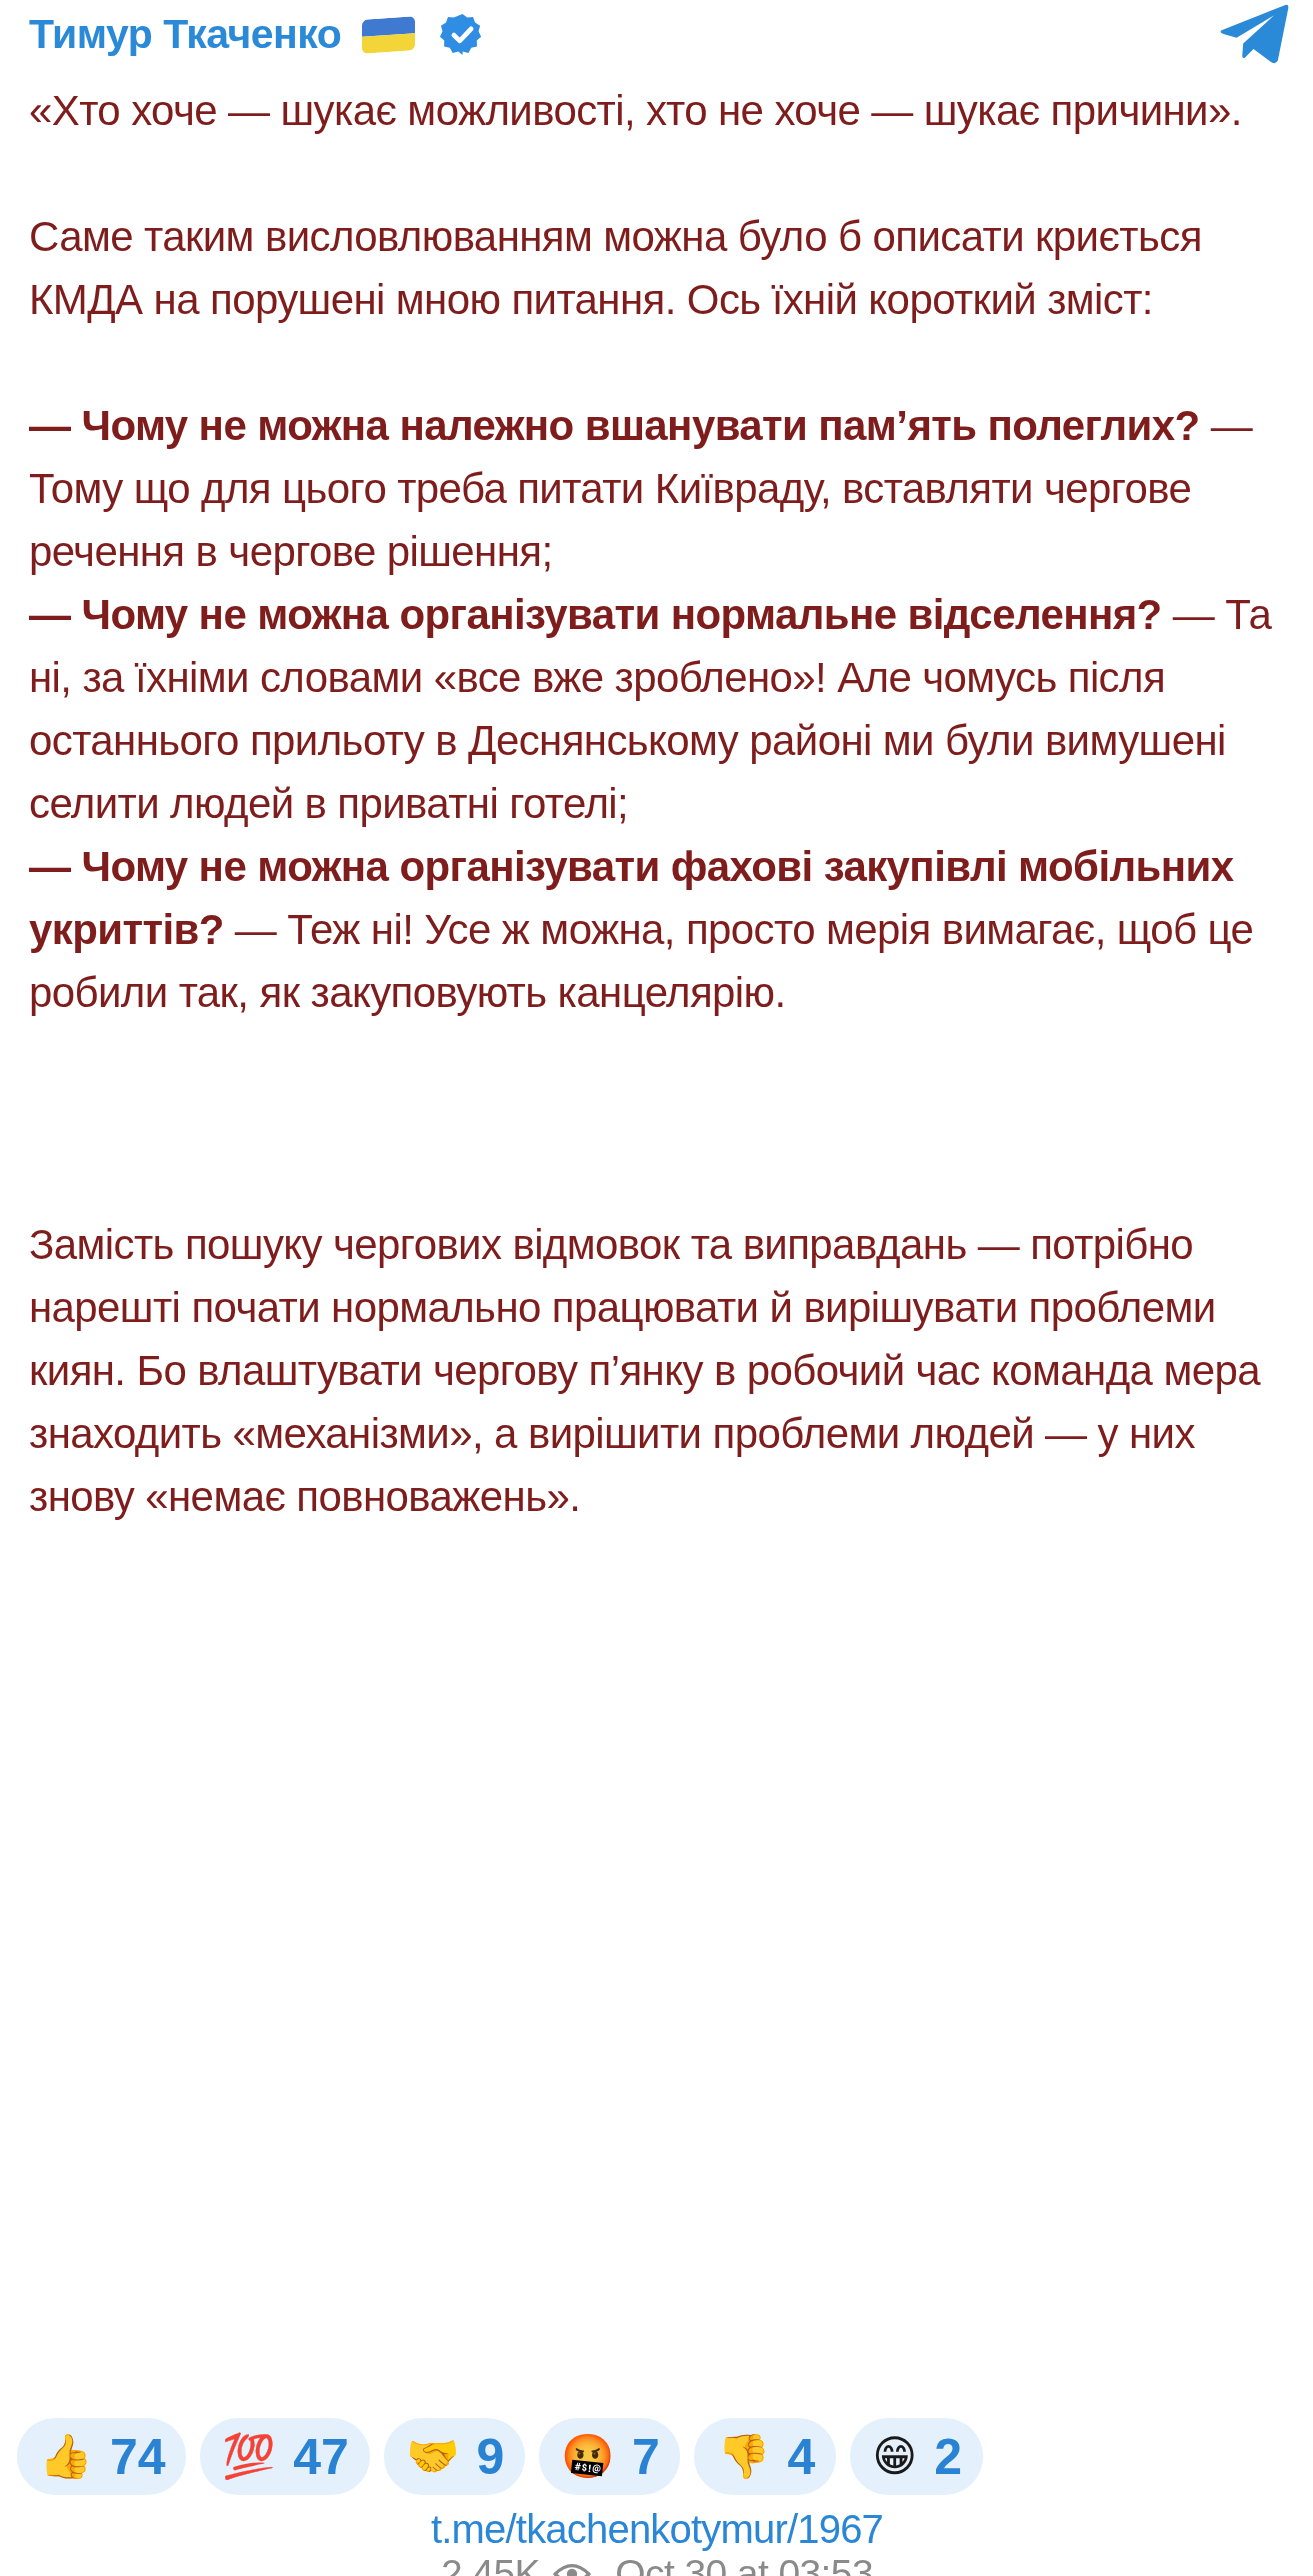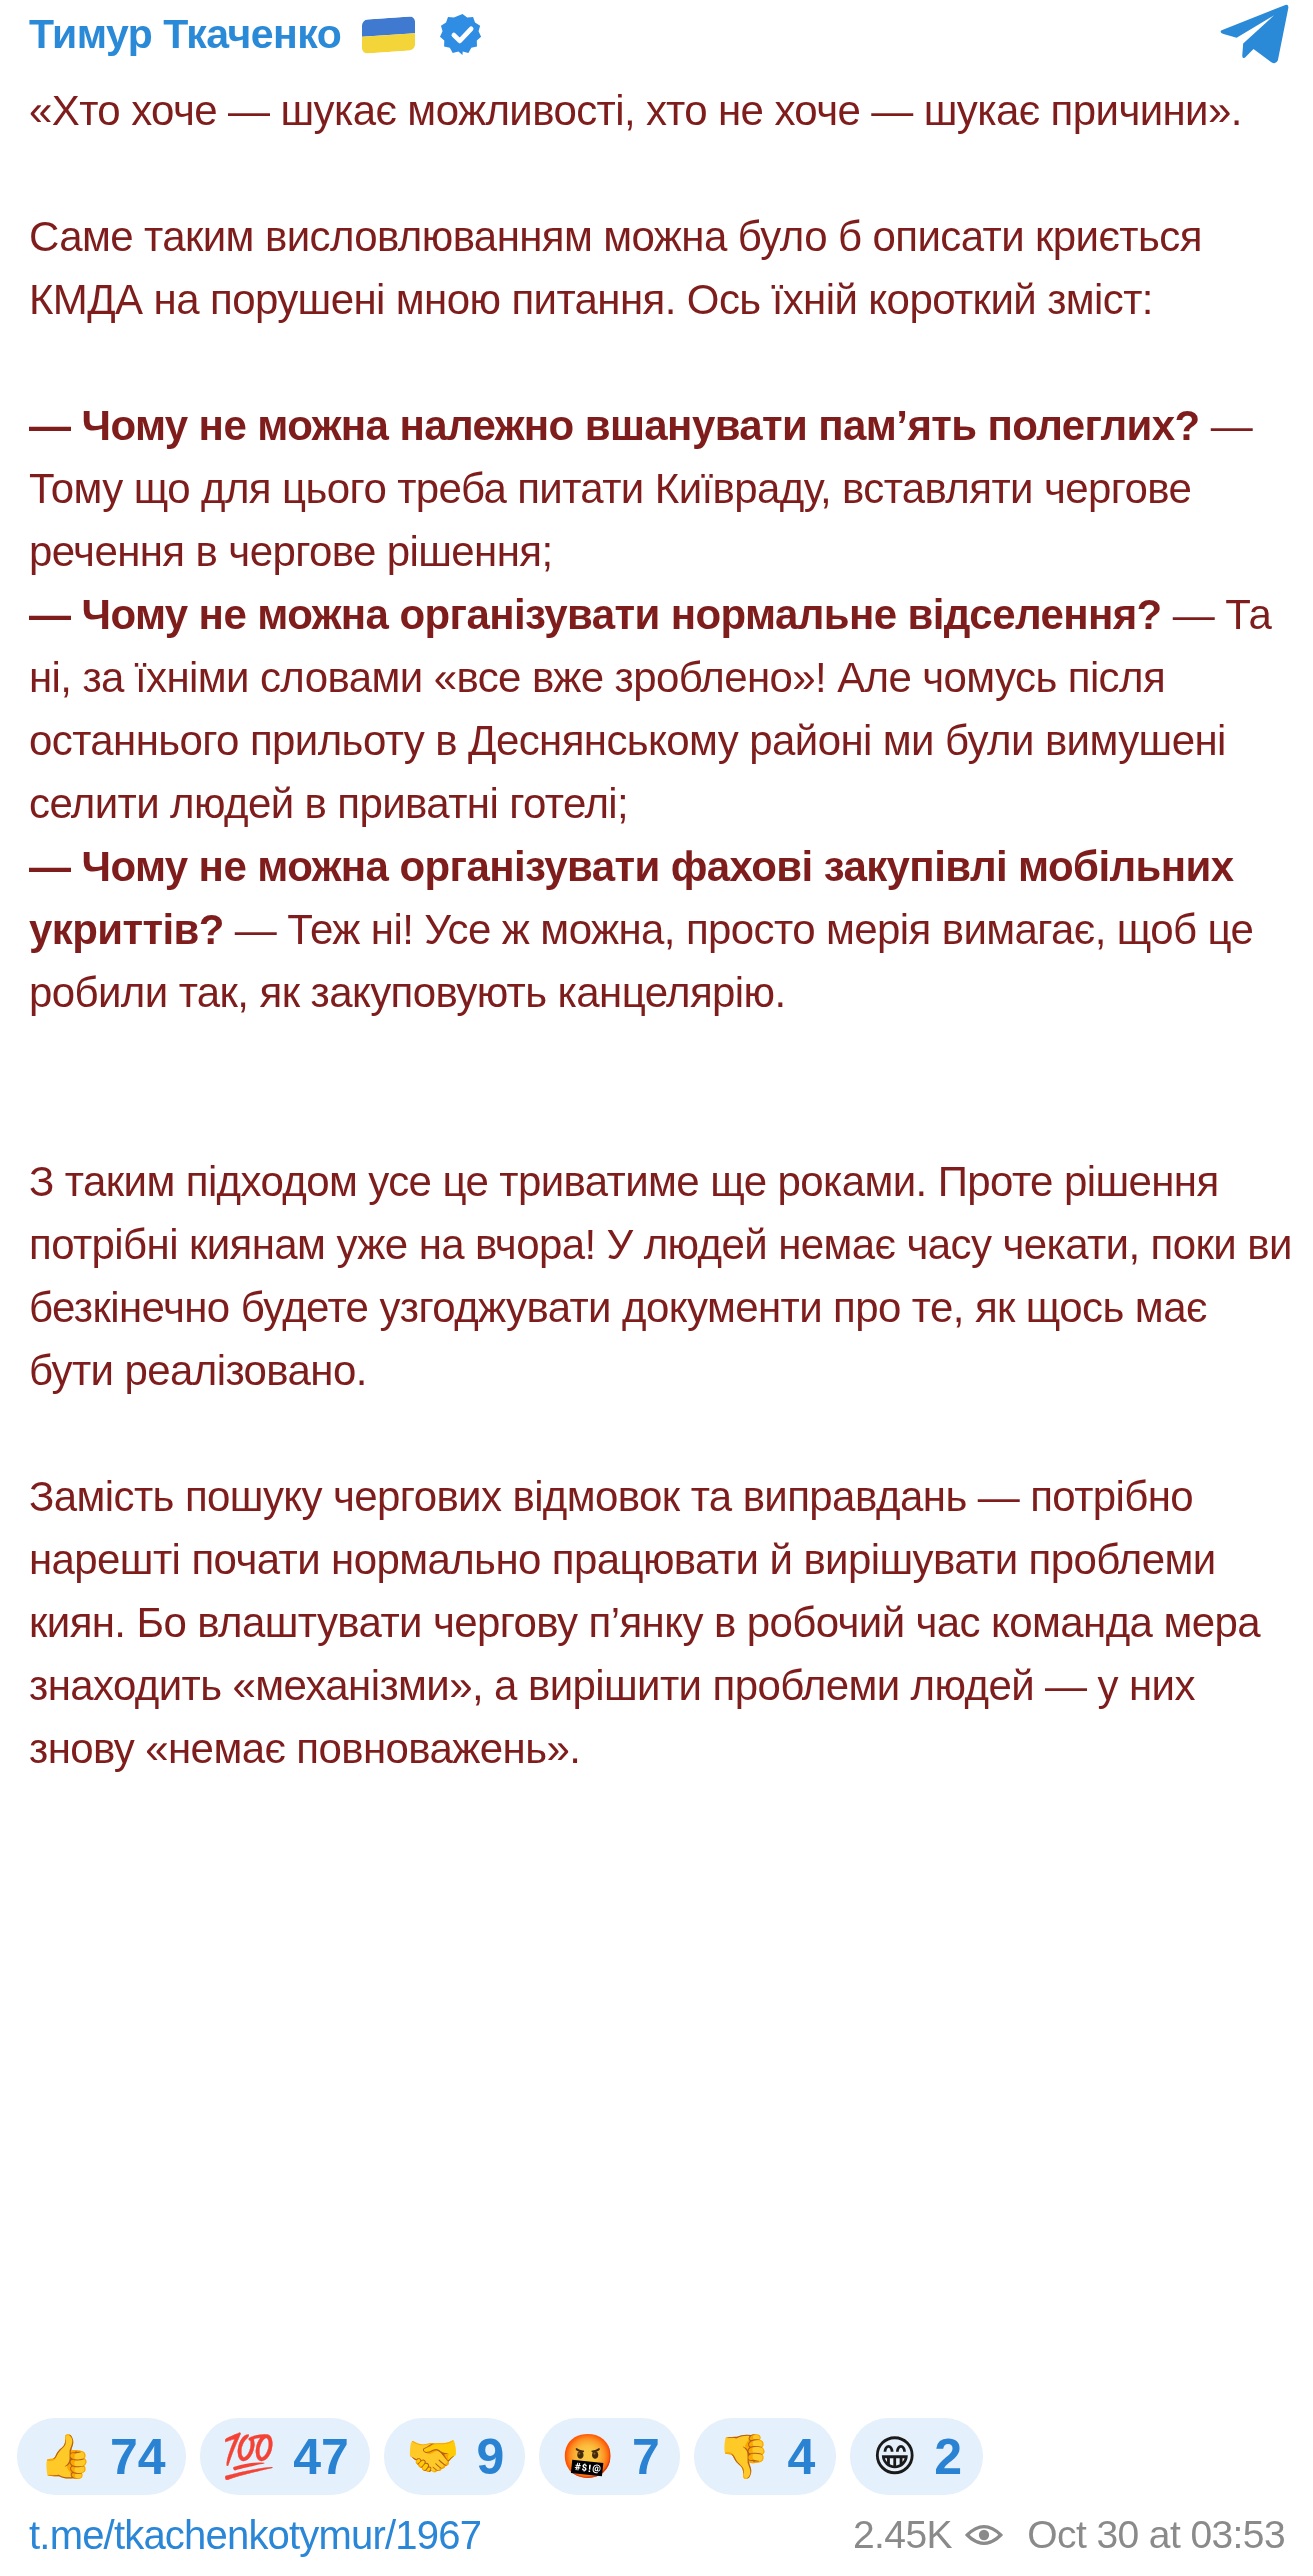--- a/index.html
+++ b/index.html
@@ -107,20 +107,21 @@
   }
   .footer {
     position: absolute;
     left: 29px;
     right: 28px;
     top: 2507px;
     height: 56px;
     display: flex;
     align-items: center;
     justify-content: space-between;
+    flex-direction: column;
   }
   .post-link {
     font-size: 40px;
     color: #2a86d6;
     text-decoration: none;
     letter-spacing: -0.8px;
   }
   .meta {
     display: flex;
     align-items: center;
@@ -160,21 +161,20 @@
   <div class="body-text">
     <p>«Хто хоче — шукає можливості, хто не хоче — шукає причини».</p>
     <div class="gap"></div>
     <p>Саме таким висловлюванням можна було б описати криється КМДА на порушені мною питання. Ось їхній короткий зміст:</p>
     <div class="gap"></div>
     <p><span class="q">— Чому не можна належно вшанувати пам’ять полеглих?</span><span> — Тому що для цього треба питати Київраду, вставляти чергове речення в чергове рішення;</span></p>
     <p><span class="q">— Чому не можна організувати нормальне відселення?</span><span> — Та ні, за їхніми словами «все вже зроблено»! Але чомусь після останнього прильоту в Деснянському районі ми були вимушені селити людей в приватні готелі;</span></p>
     <p><span class="q">— Чому не можна організувати фахові закупівлі мобільних укриттів?</span><span> — Теж ні! Усе ж можна, просто мерія вимагає, щоб це робили так, як закуповують канцелярію.</span></p>
     <div class="gap"></div>
     <div class="gap"></div>
-    <p>З таким підходом усе це триватиме ще роками. Проте рішення потрібні киянам уже на вчора! У людей немає часу чекати, поки ви безкінечно будете узгоджувати документи про те, як щось має бути реалізовано.</p>
     <div class="gap"></div>
     <p>Замість пошуку чергових відмовок та виправдань — потрібно нарешті почати нормально працювати й вирішувати проблеми киян. Бо влаштувати чергову п’янку в робочий час команда мера знаходить «механізми», а вирішити проблеми людей — у них знову «немає повноважень».</p>
   </div>
 
   <div class="reactions">
     <div class="reaction">
       <span class="emoji">👍</span>
       <span class="count">74</span>
     </div>
     <div class="reaction">

